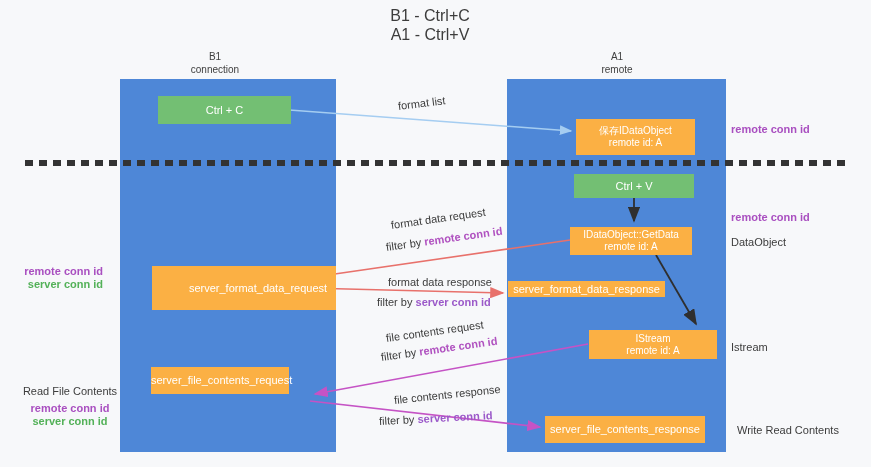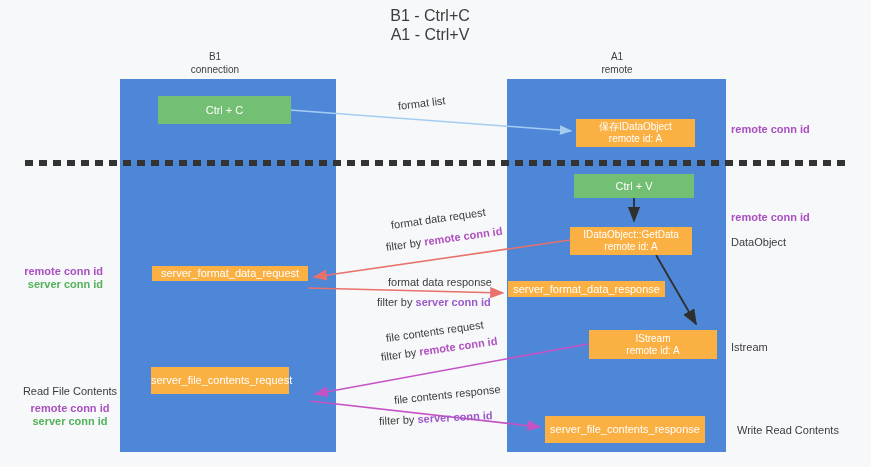--- a/index.html
+++ b/index.html
@@ -11,24 +11,24 @@
   .lifeline{top:79px;height:373px;background:#4e87d7;}
   #lifeline-b1{left:120px;width:216px;}
   #lifeline-a1{left:507px;width:219px;}
   .dashline{left:25px;top:160px;width:820px;height:6px;
     background:repeating-linear-gradient(90deg,#333 0,#333 8px,transparent 8px,transparent 14px);}
   .node{color:#fff;text-align:center;display:flex;flex-direction:column;justify-content:center;font-size:11px;line-height:13px;}
   .node.green{background:#73bf73;}
   .node.orange{background:#fbb044;}
   .node.small{font-size:10px;line-height:12px;}
   #n-ctrlc{left:158px;top:96px;width:133px;height:28px;}
-  #n-save{left:576px;top:119px;width:119px;height:28px;}
+  #n-save{left:576px;top:119px;width:119px;height:36px;}
   #n-ctrlv{left:574px;top:174px;width:120px;height:24px;}
   #n-getdata{left:570px;top:227px;width:122px;height:28px;}
-  #n-freq{left:152px;top:266px;width:156px;height:15px;}
+  #n-freq{left:152px;top:266px;width:156px;height:44px;padding-left:28px;}
   #n-fresp{left:508px;top:281px;width:157px;height:16px;}
   #n-istream{left:589px;top:330px;width:128px;height:29px;}
   #n-filereq{left:151px;top:367px;width:138px;height:27px;}
   #n-fileresp{left:545px;top:416px;width:160px;height:27px;}
   svg.arrows{left:0;top:0;pointer-events:none;}
   .alabel{font-size:11px;color:#3c3c3c;white-space:nowrap;transform-origin:left center;}
   .conn-remote{color:#b052c0;font-weight:bold;}
   .conn-server-purple{color:#9b59c9;font-weight:bold;}
   .side{font-size:11px;white-space:nowrap;}
   .purple{color:#a94fc0;font-weight:bold;}

